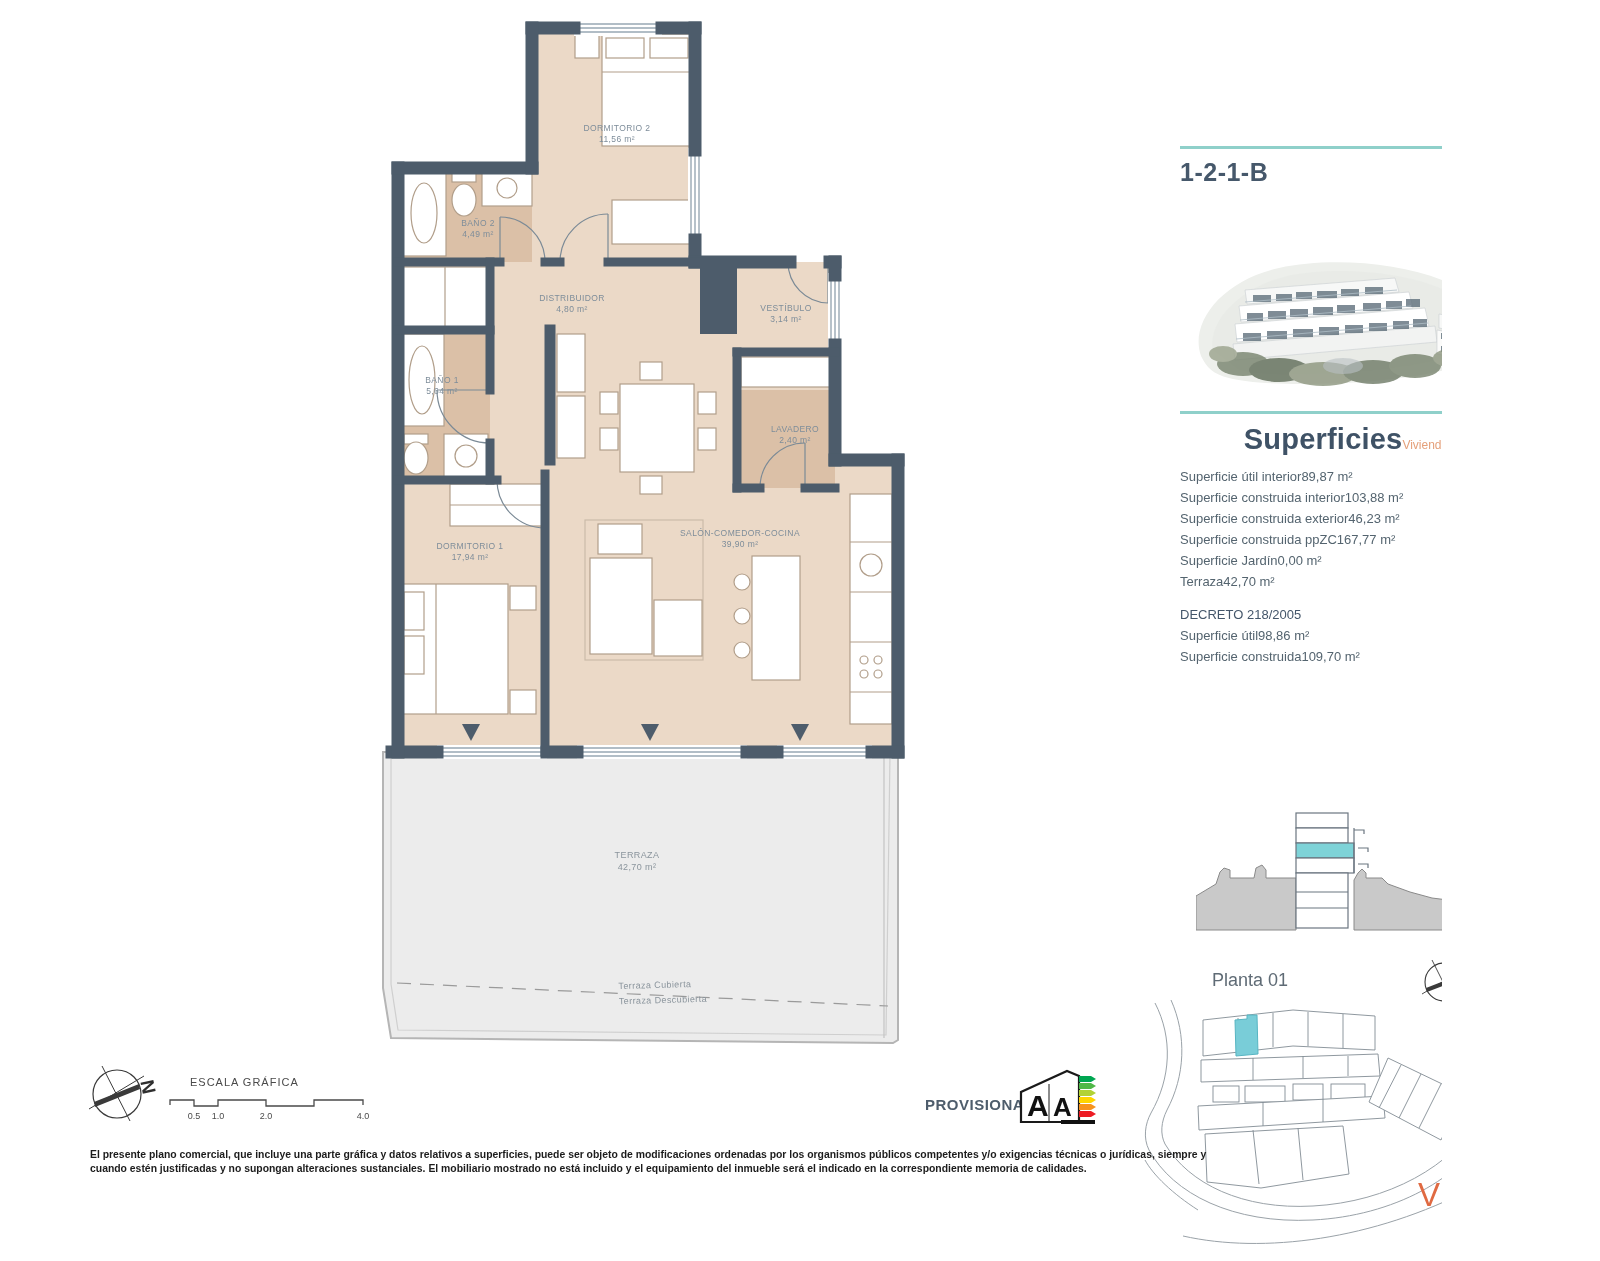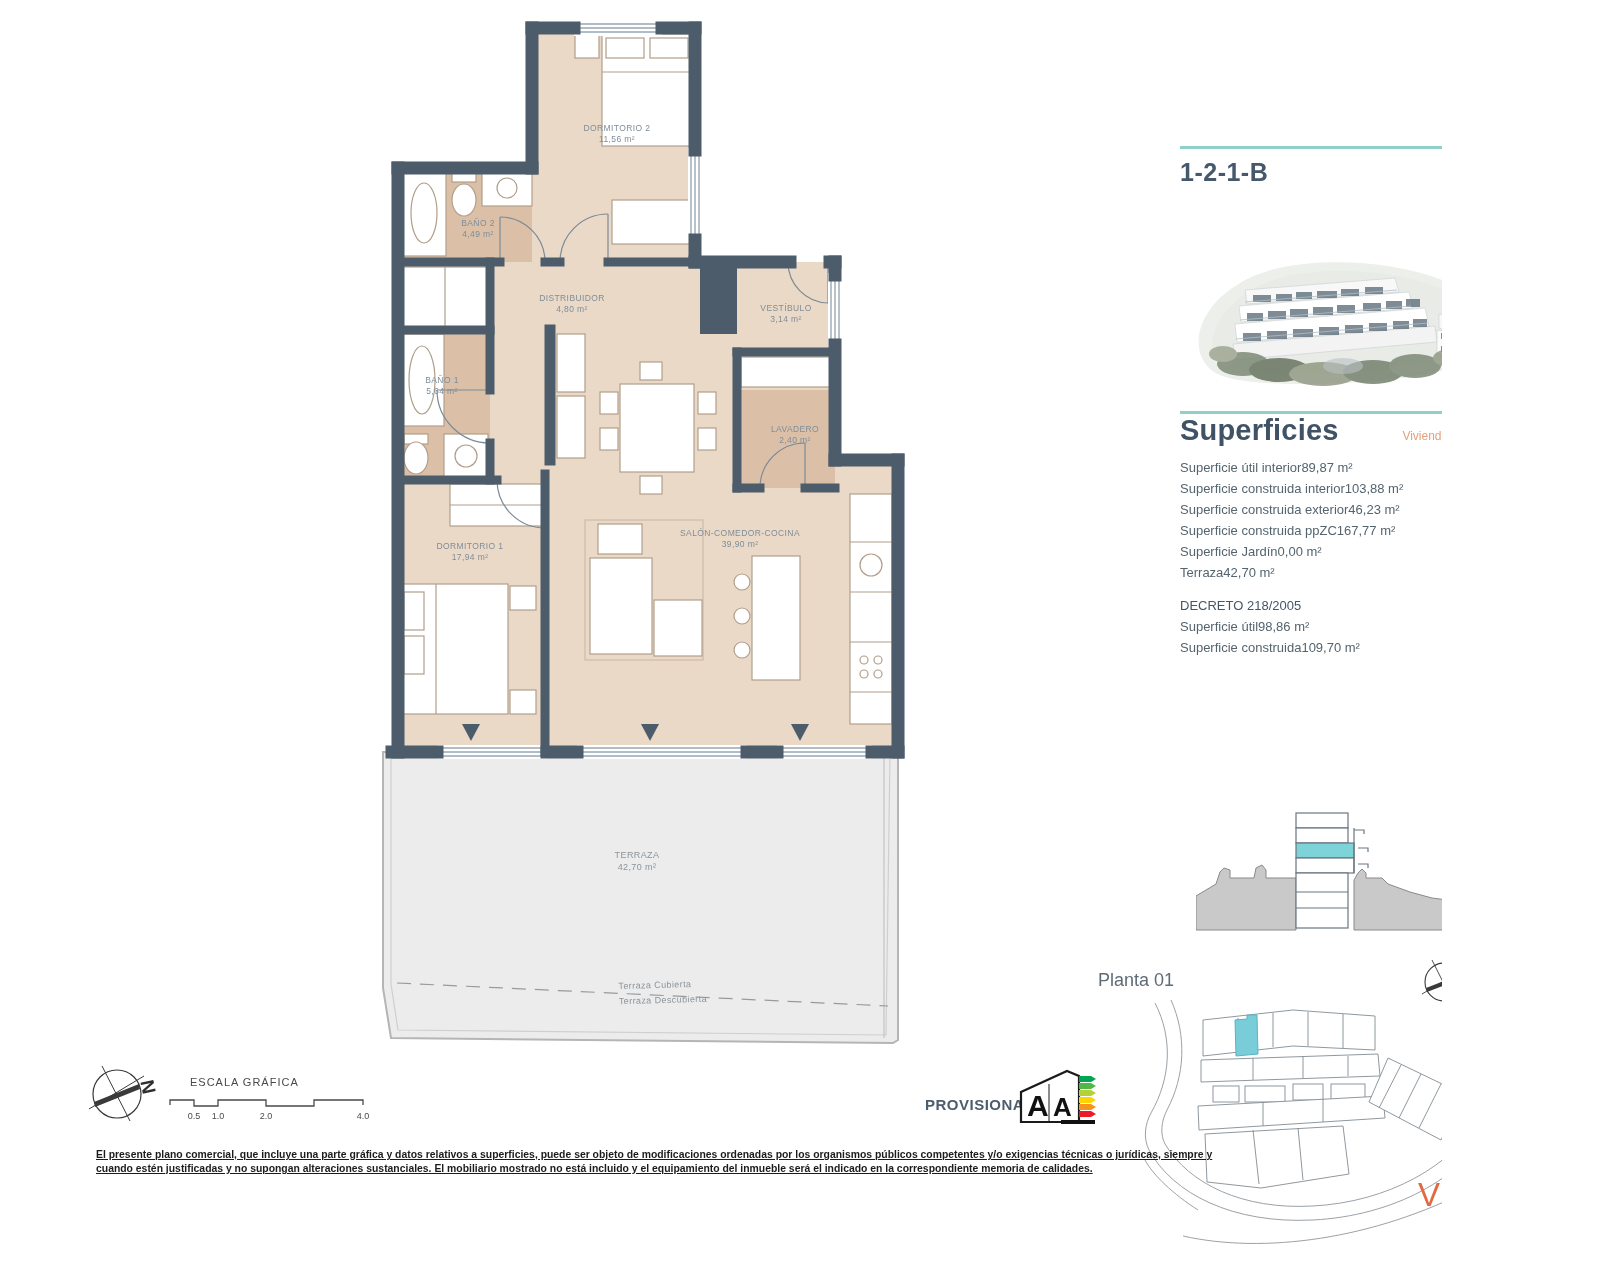--- a/index.html
+++ b/index.html
@@ -1,21 +1,21 @@
 <!DOCTYPE html>
 <html><head>
 <meta charset="utf-8">
 <style>
   html,body{margin:0;padding:0;background:#ffffff;}
   .sheet{position:relative;width:1442px;height:1261px;background:#fff;overflow:hidden;
          font-family:"Liberation Sans",sans-serif;}
   .abs{position:absolute;}
   .rule{height:3px;background:#8fd0ca;}
   .unit-title{font-size:25px;font-weight:bold;color:#46586b;letter-spacing:.5px;}
-  .sup-head{display:flex;justify-content:space-between;align-items:baseline;}
+  .sup-head{display:flex;justify-content:flex-end;align-items:baseline;margin-top:9px;}
   .sup-title{font-size:29px;font-weight:bold;color:#3f5266;letter-spacing:.2px;}
   .viv{color:#e5a07a;font-size:12px;}
   .viv-code{color:#e89e6e;font-size:28px;margin-left:8px;}
   .sup-rows{margin-top:10px;}
   .srow{display:flex;font-size:13px;color:#54646f;line-height:21px;}
   .srow .val{text-align:right;}
   .decreto-h{font-size:13px;font-weight:normal;color:#44566a;margin-top:12px;line-height:21px;}
   .planta-label{font-size:18px;color:#5f6b75;}
   .v01{font-size:33px;font-weight:normal;color:#e06a42;letter-spacing:1px;margin-left:20px;}
   .provisional{font-size:15px;font-weight:bold;color:#4e5d6c;letter-spacing:.5px;}
@@ -341,21 +341,21 @@
       <line x1="100" y1="128" x2="152" y2="128"></line>
     </g>
     <g stroke="#6b7680" stroke-width="1.2" fill="none">
       <path d="M158,50 h10 v4"></path>
       <path d="M162,68 h10 v4"></path>
       <path d="M162,84 h10 v4"></path>
       <line x1="158" y1="48" x2="158" y2="93"></line>
     </g>
   </svg>
 
-  <div class="abs planta-label" style="left:1098px;top:970px;">Planta 01</div>
+  <div class="abs planta-label" style="left:1212px;top:970px;">Planta 01</div>
 
   <svg class="abs" style="left:1418px;top:952px;" width="62" height="60" viewBox="0 0 62 60">
     <circle cx="26" cy="30" r="19" fill="none" stroke="#3a3a3a" stroke-width="1.1"></circle>
     <line x1="4" y1="42" x2="48" y2="16" stroke="#3a3a3a" stroke-width="0.9"></line>
     <line x1="14" y1="8" x2="36" y2="52" stroke="#3a3a3a" stroke-width="0.9"></line>
     <polygon points="8,36 44,22 45,26 9,40" fill="#3a3a3a"></polygon>
     <text class="compass-n" x="50" y="28" font-size="16" transform="rotate(78 50 22)">N</text>
   </svg>
 
   <svg class="abs" style="left:1143px;top:998px;" width="350" height="250" viewBox="0 0 350 250">
@@ -425,19 +425,19 @@
       <path d="M64,10 h12 l5,3 l-5,3 h-12 z" fill="#00a651"></path>
       <path d="M64,17 h12 l5,3 l-5,3 h-12 z" fill="#50b848"></path>
       <path d="M64,24 h12 l5,3 l-5,3 h-12 z" fill="#b2d235"></path>
       <path d="M64,31 h12 l5,3 l-5,3 h-12 z" fill="#ffd500"></path>
       <path d="M64,38 h12 l5,3 l-5,3 h-12 z" fill="#f7941d"></path>
       <path d="M64,45 h12 l5,3 l-5,3 h-12 z" fill="#ed1c24"></path>
     </g>
     <rect x="46" y="54" width="34" height="4" fill="#111"></rect>
   </svg>
 
-  <div class="abs disclaimer" style="left:96px;top:1148px;text-decoration:underline;">
+  <div class="abs disclaimer" style="left:90px;top:1148px;">
     <div>El presente plano comercial, que incluye una parte gráfica y datos relativos a superficies, puede ser objeto de modificaciones ordenadas por los organismos públicos competentes y/o exigencias técnicas o jurídicas, siempre y</div>
     <div>cuando estén justificadas y no supongan alteraciones sustanciales. El mobiliario mostrado no está incluido y el equipamiento del inmueble será el indicado en la correspondiente memoria de calidades.</div>
   </div>
 
   <div class="abs page-edge" style="left:1594px;top:0;height:1261px;"></div>
 </div>
 
 </body></html>

